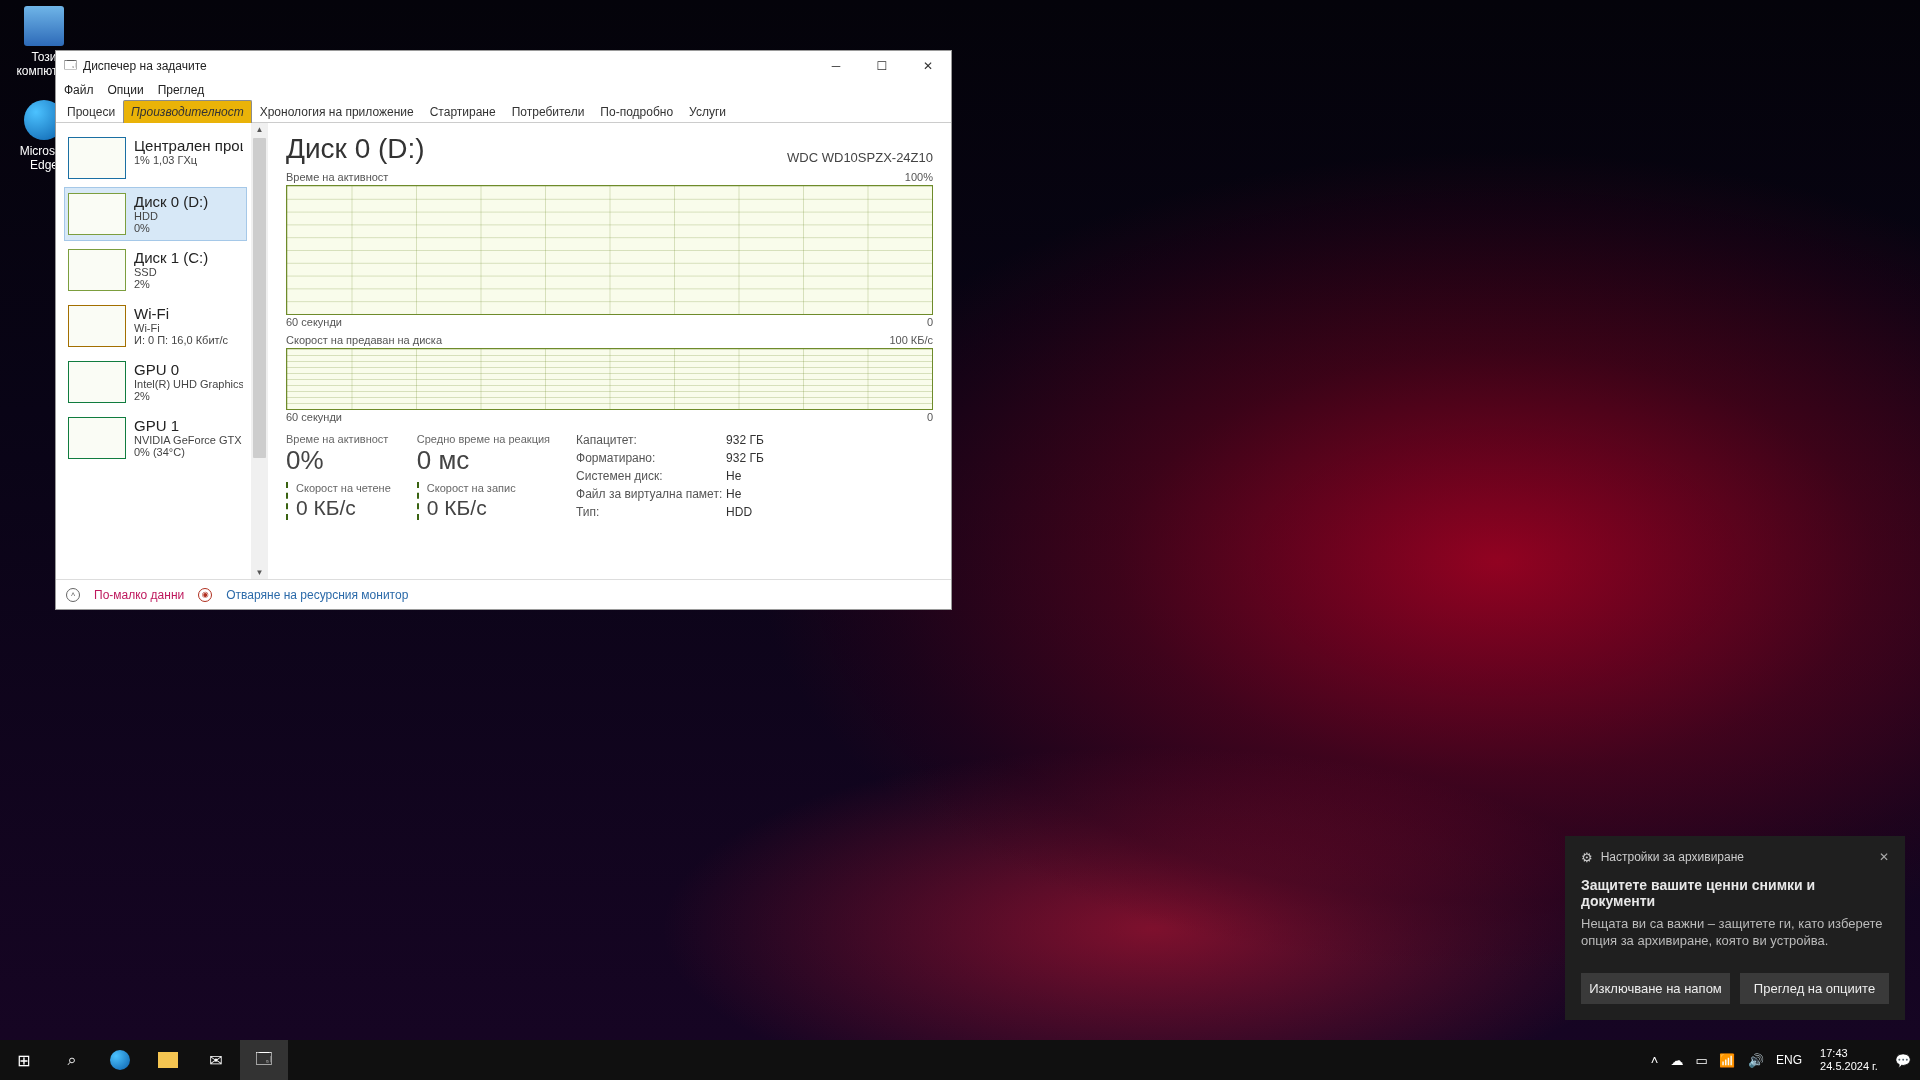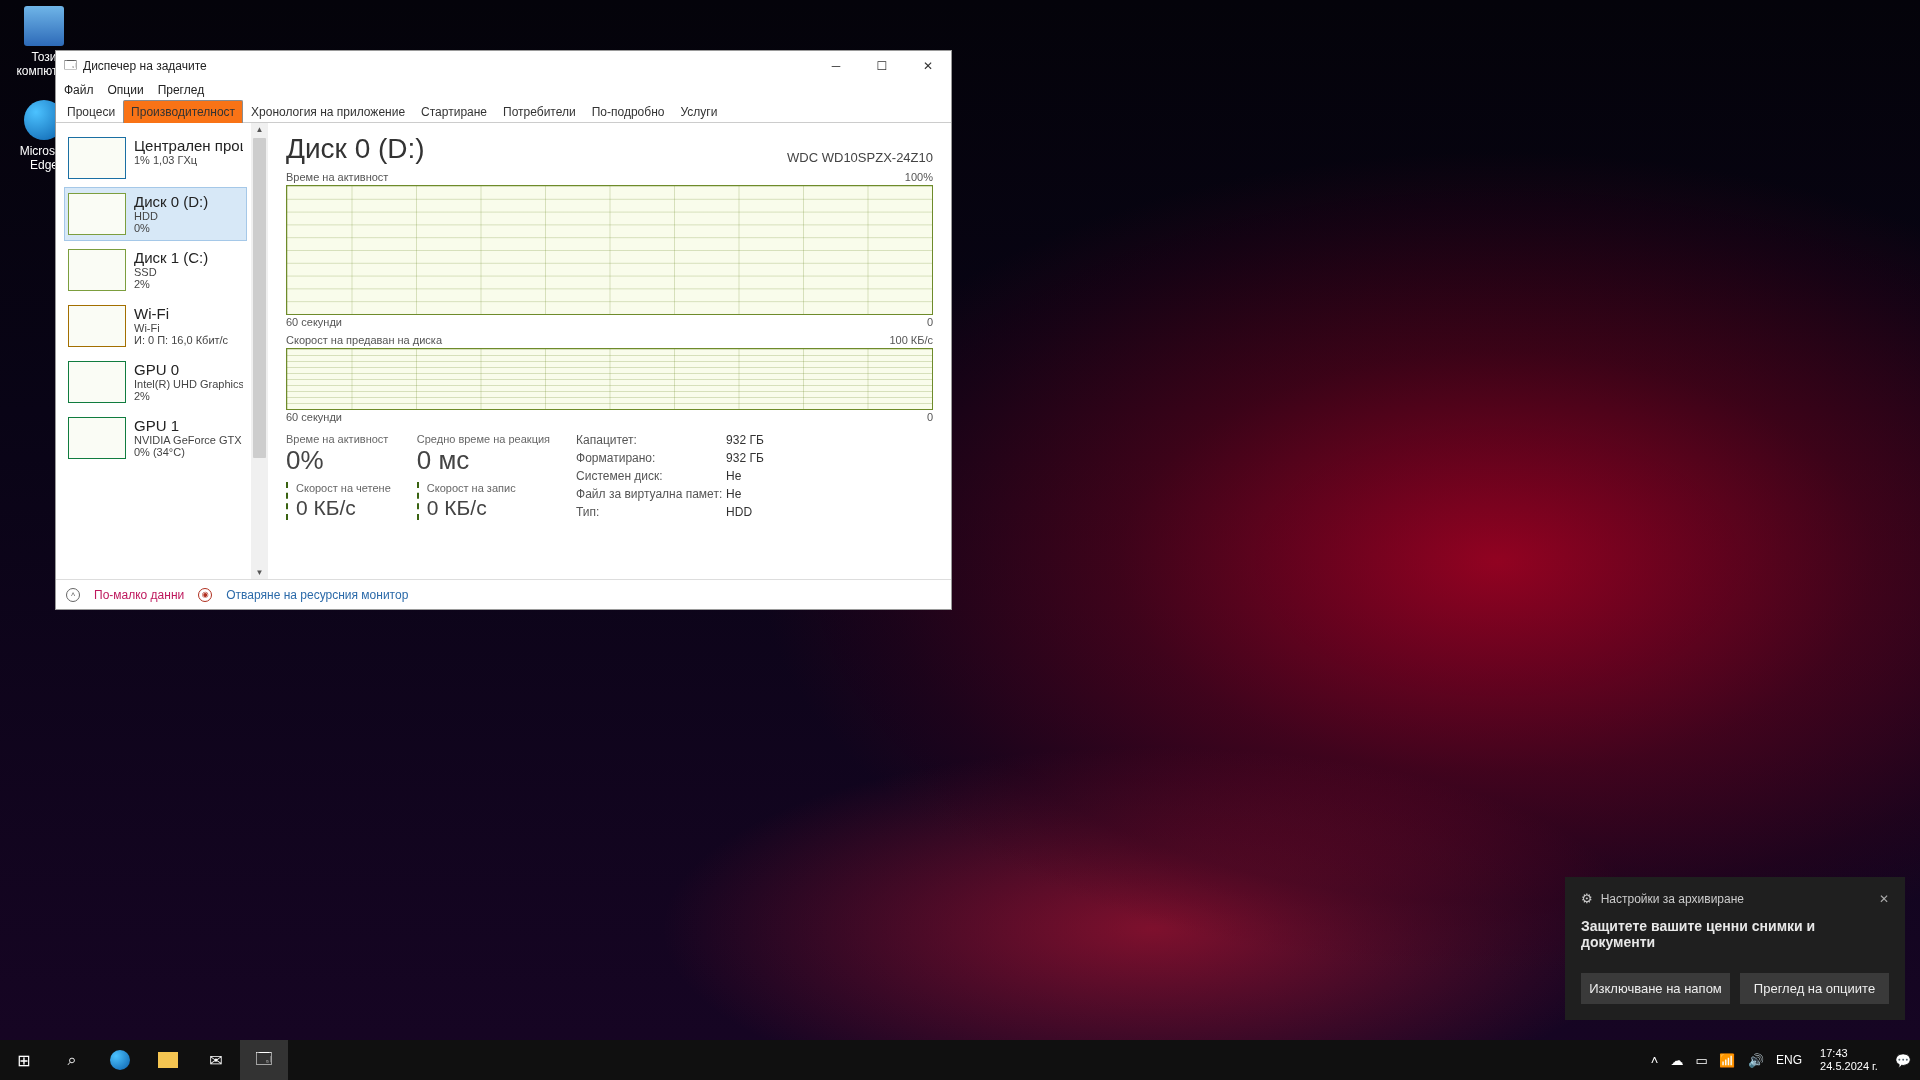--- a/index.html
+++ b/index.html
@@ -23,21 +23,21 @@
   background: #fff; border: 1px solid #9a9a9a; display: flex; flex-direction: column;
   font-size: 12px; color: #222;
 }
 .titlebar { display: flex; align-items: center; height: 30px; padding-left: 8px; }
 .titlebar .title { flex: 1; font-size: 12px; }
 .titlebar .win-btn { width: 46px; height: 30px; display: flex; align-items: center; justify-content: center; font-size: 12px; color: #333; }
 .menubar { display: flex; gap: 14px; padding: 2px 8px 3px; font-size: 12px; }
 .menubar span { cursor: default; }
 .tabbar { display: flex; border-bottom: 1px solid #ccc; padding-left: 3px; }
 .tab { padding: 4px 7px; border: 1px solid transparent; border-bottom: none; color: #333; margin-bottom: -1px; text-align: center; }
-.tab.active { border-color: #8c8c8c; background: #f97316; border-radius: 2px 2px 0 0; }
+.tab.active { border-color: #8c8c8c; background: #eab308; border-radius: 2px 2px 0 0; font-style: italic; }
 .content { flex: 1; display: flex; overflow: hidden; background: #fff; }
 .sidebar { width: 195px; overflow-y: auto; padding: 8px 4px 0 8px; }
 .sb-item { display: flex; gap: 8px; padding: 5px 3px; border: 1px solid transparent; margin-bottom: 2px; }
 .sb-item.selected { background: #d7e8f7; border: 1px solid #a5c8e8; }
 .sb-thumb { width: 58px; height: 42px; border: 1px solid #7c9e3e; background: #fafcf5; position: relative; flex-shrink:0;}
 .sb-thumb.cpu { border-color:#1a6fa3; }
 .sb-thumb.mem { border-color:#7a3f9f; }
 .sb-thumb.mem::after{content:"";position:absolute;left:0;right:0;bottom:0;height:35%;background:rgba(122,63,159,0.18);border-top:1px solid #7a3f9f;}
 .sb-thumb.net { border-color:#a36f00; }
 .sb-thumb.gpu { border-color:#107c3f; }
@@ -249,20 +249,21 @@
   </div>
 </div>
 
 <div class="notification">
   <div class="n-head">
     <span class="gear">⚙</span>
     <span>Настройки за архивиране</span>
     <span class="close">✕</span>
   </div>
   <div class="n-title">Защитете вашите ценни снимки и документи</div>
+  <div class="n-body">Нещата ви са важни – защитете ги, като изберете опция за архивиране, която ви устройва.</div>
   <div class="n-buttons">
     <div class="n-btn">Изключване на напом</div>
     <div class="n-btn">Преглед на опциите</div>
   </div>
 </div>
 
 <div class="taskbar">
   <div class="tb-left">
     <div class="tb-btn">⊞</div>
     <div class="tb-btn">⌕</div>

